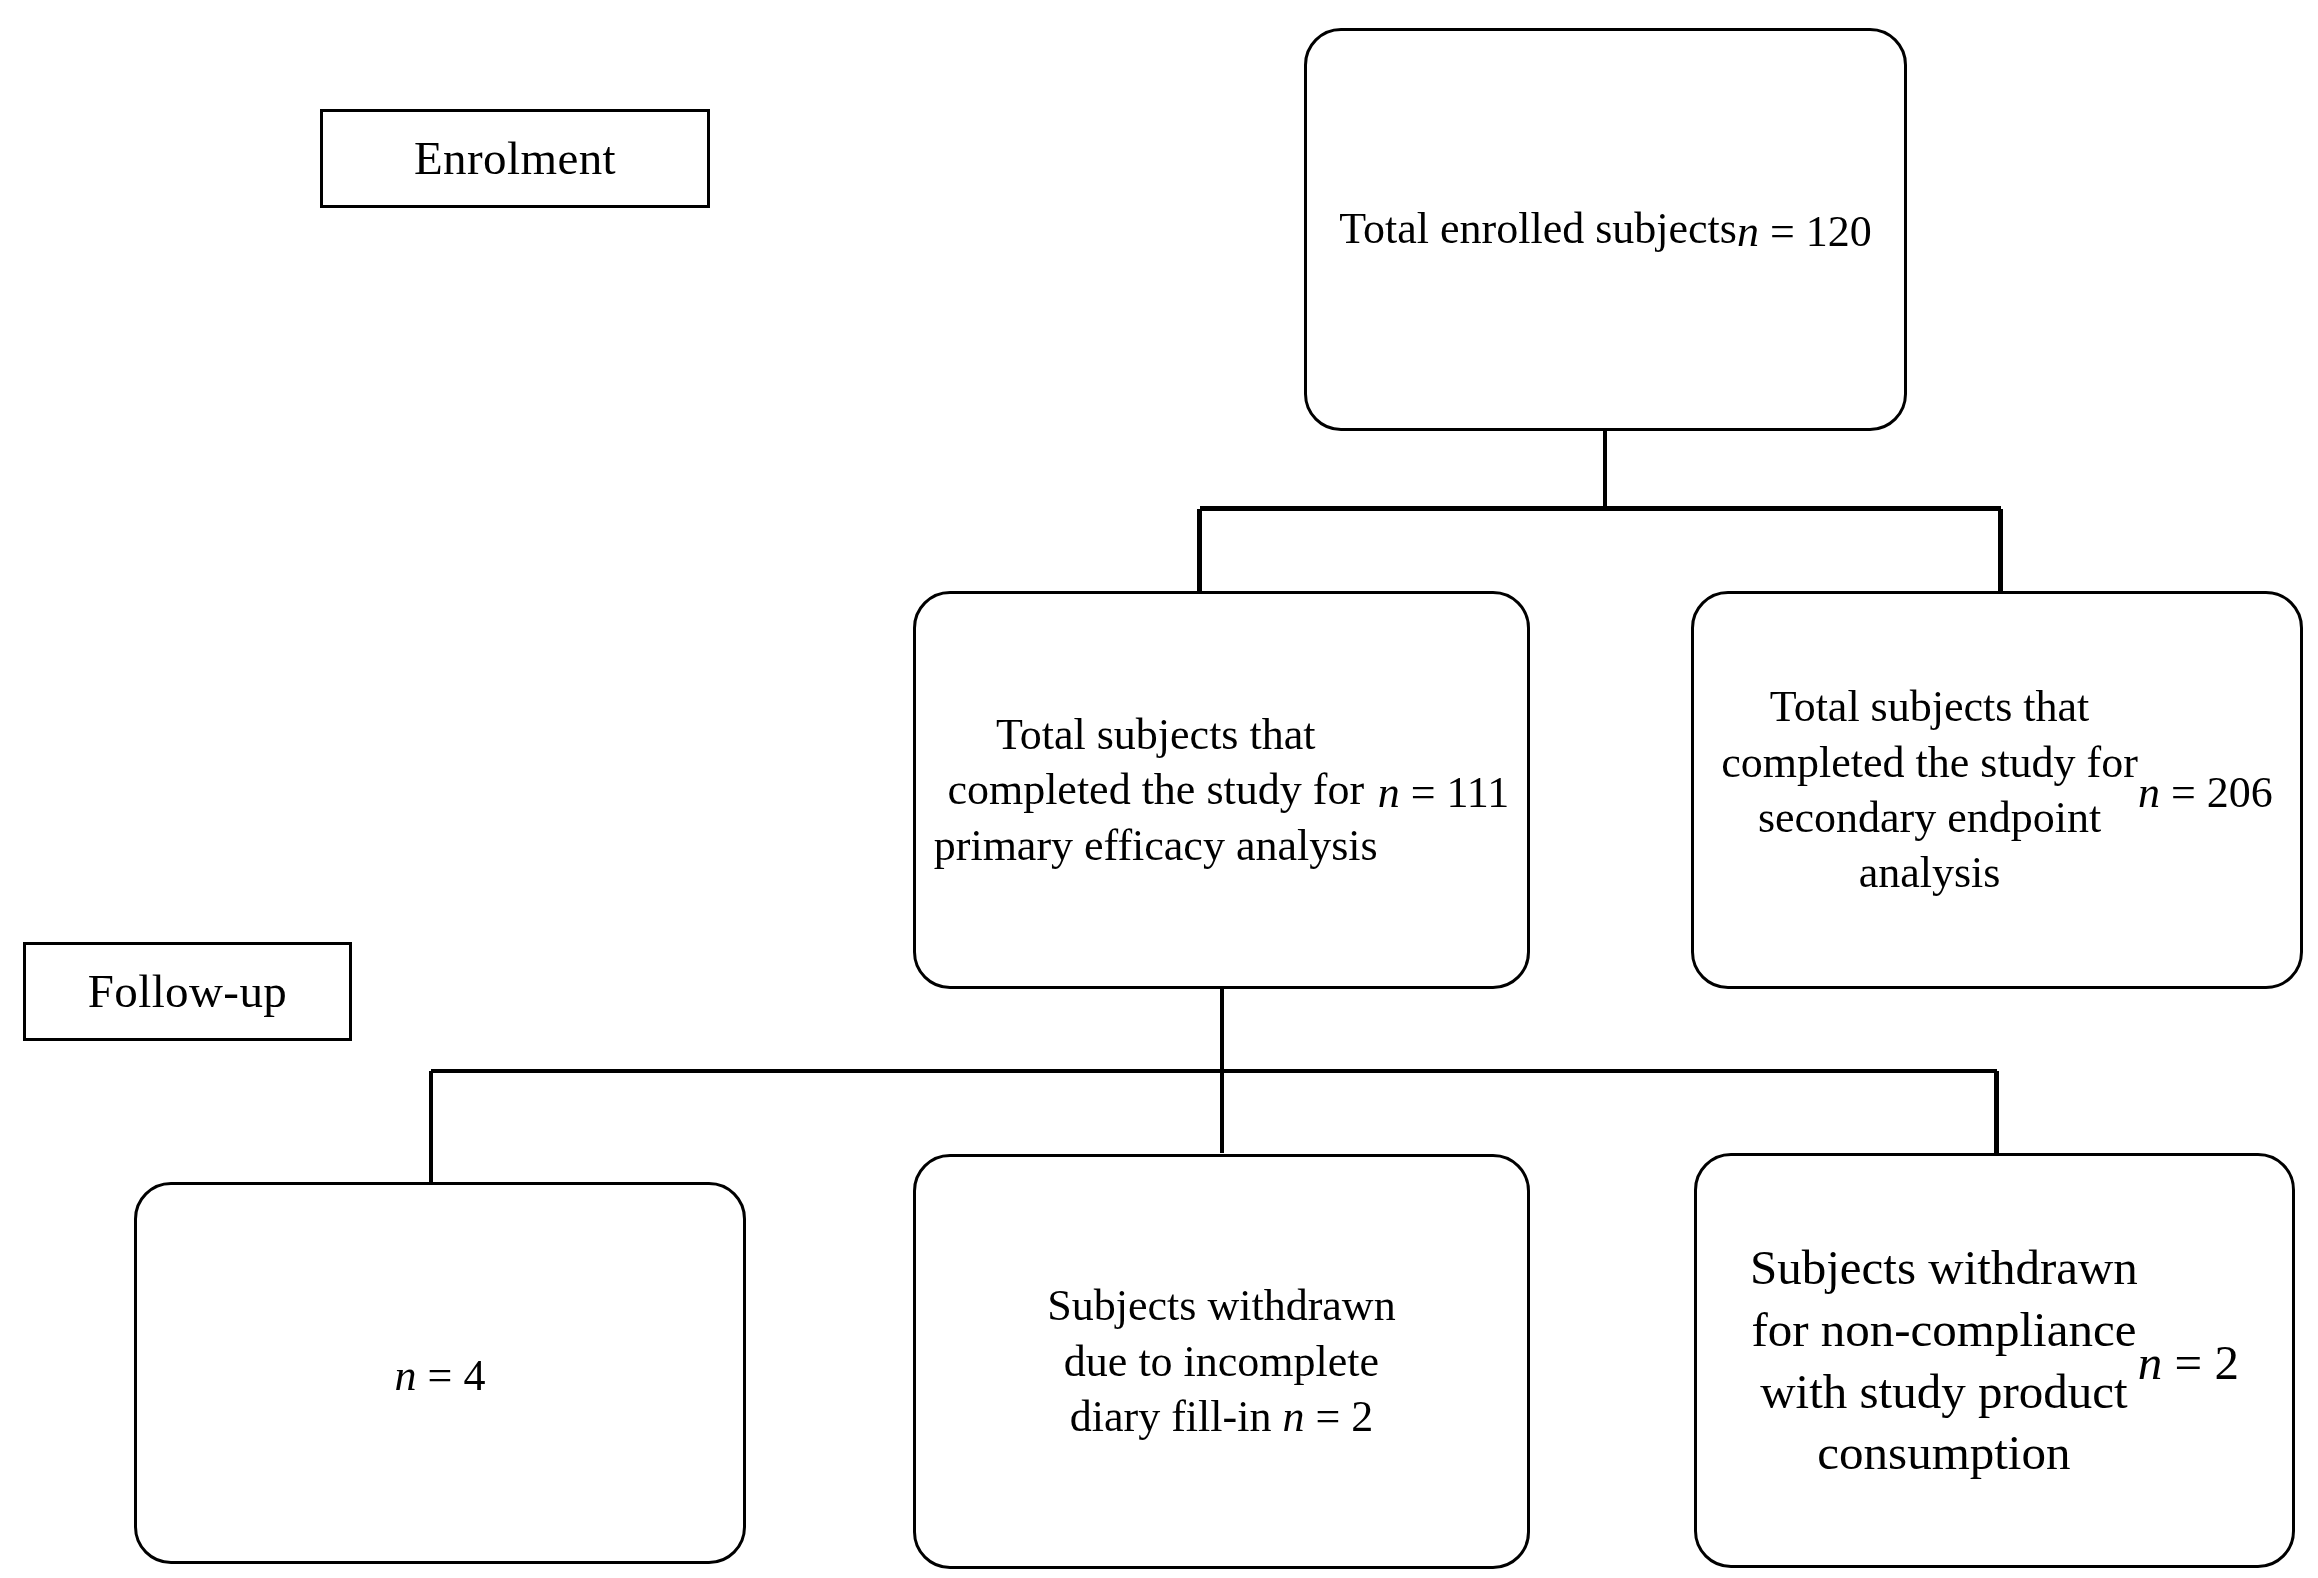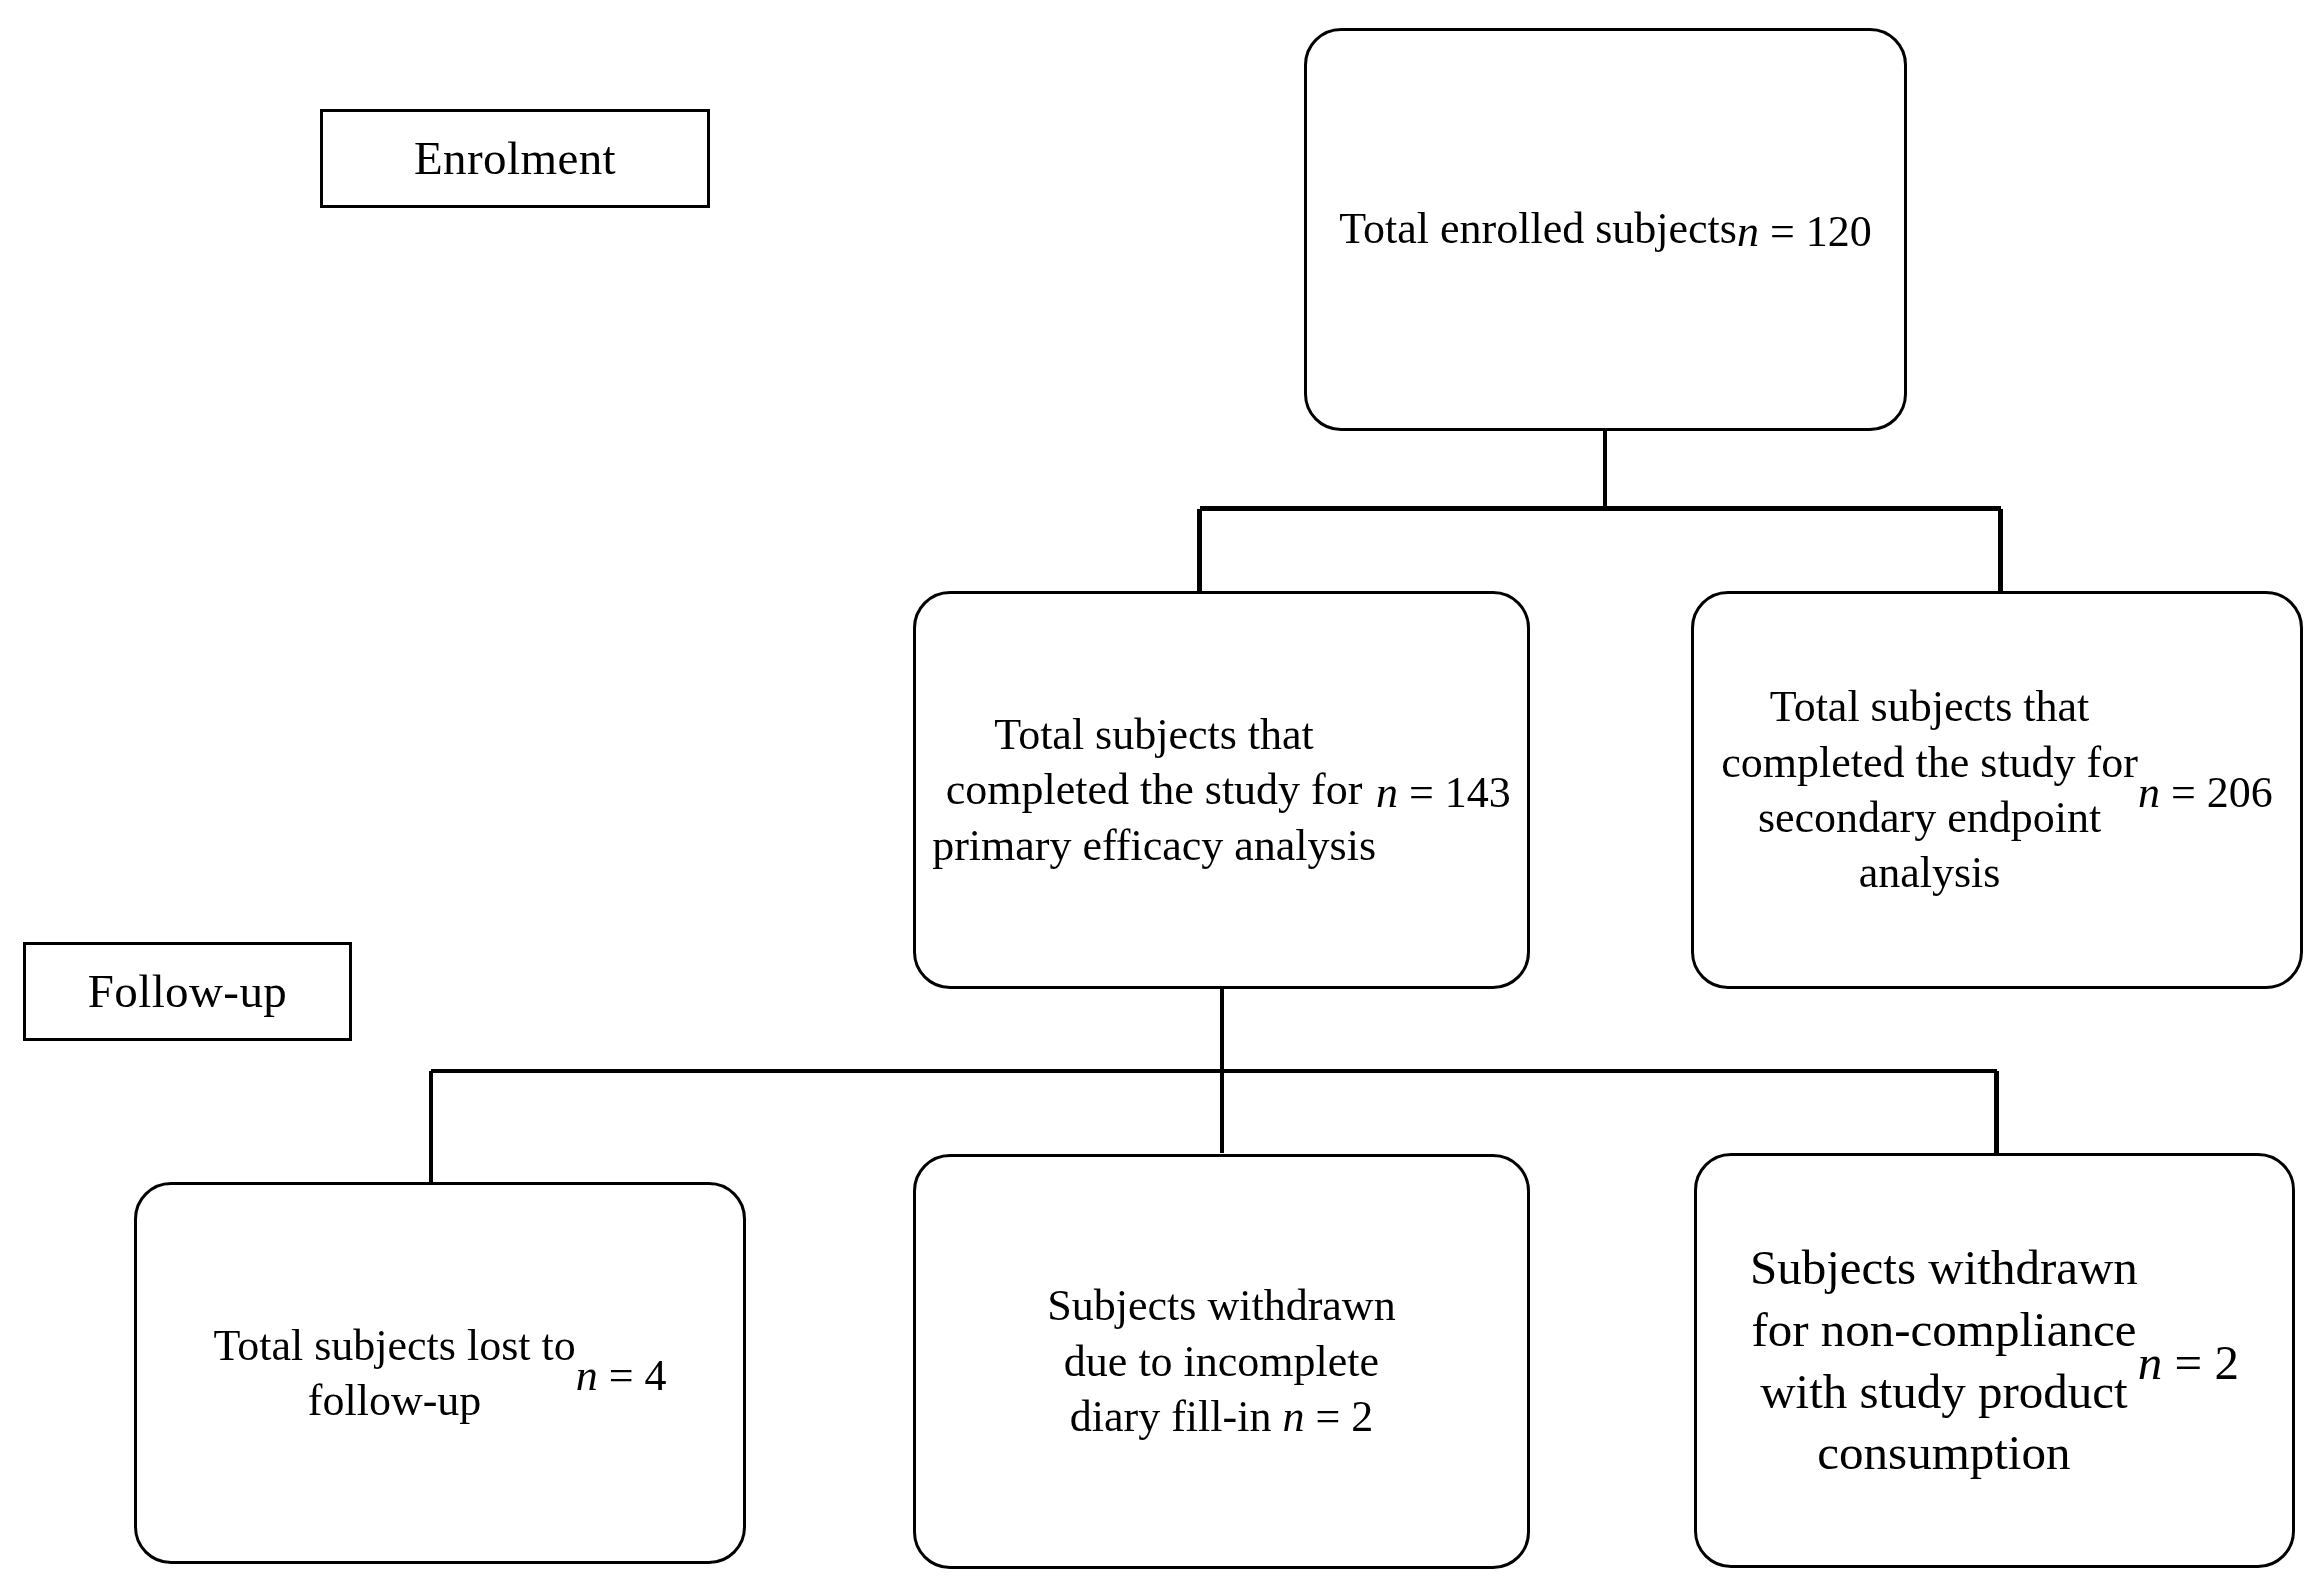--- a/index.html
+++ b/index.html
@@ -111,34 +111,32 @@
 
   <div class="node" style="left:1304px; top:27.5px; width:603px; height:403px;">
     <div class="node-text">Total enrolled subjects</div>
     <div class="node-n"><span class="nsym">n</span><span> = </span><span>120</span></div>
   </div>
 
   <div class="node" style="left:913px; top:591px; width:617px; height:398px;">
     <div class="node-text">Total subjects that
 completed the study for
 primary efficacy analysis</div>
-    <div class="node-n"><span class="nsym">n</span><span> = </span><span>143</span></div>
+    <div class="node-n"><span class="nsym">n</span><span> = </span><span>111</span></div>
   </div>
 
   <div class="node" style="left:1691px; top:591px; width:612px; height:398px;">
     <div class="node-text">Total subjects that
 completed the study for
 secondary endpoint
 analysis</div>
     <div class="node-n"><span class="nsym">n</span><span> = </span><span>206</span></div>
   </div>
 
   <div class="node" style="left:134px; top:1182px; width:612px; height:382px;">
-    <div class="node-text">Total subjects lost to
-follow-up</div>
     <div class="node-n"><span class="nsym">n</span><span> = </span><span>4</span></div>
   </div>
 
   <div class="node node-inline" style="left:913px; top:1154px; width:617px; height:415px;">
     <div class="node-text"><span>Subjects withdrawn
 due to incomplete
 diary fill-in </span><span class="nsym">n</span><span> = </span><span>2</span></div>
 
   </div>
 

